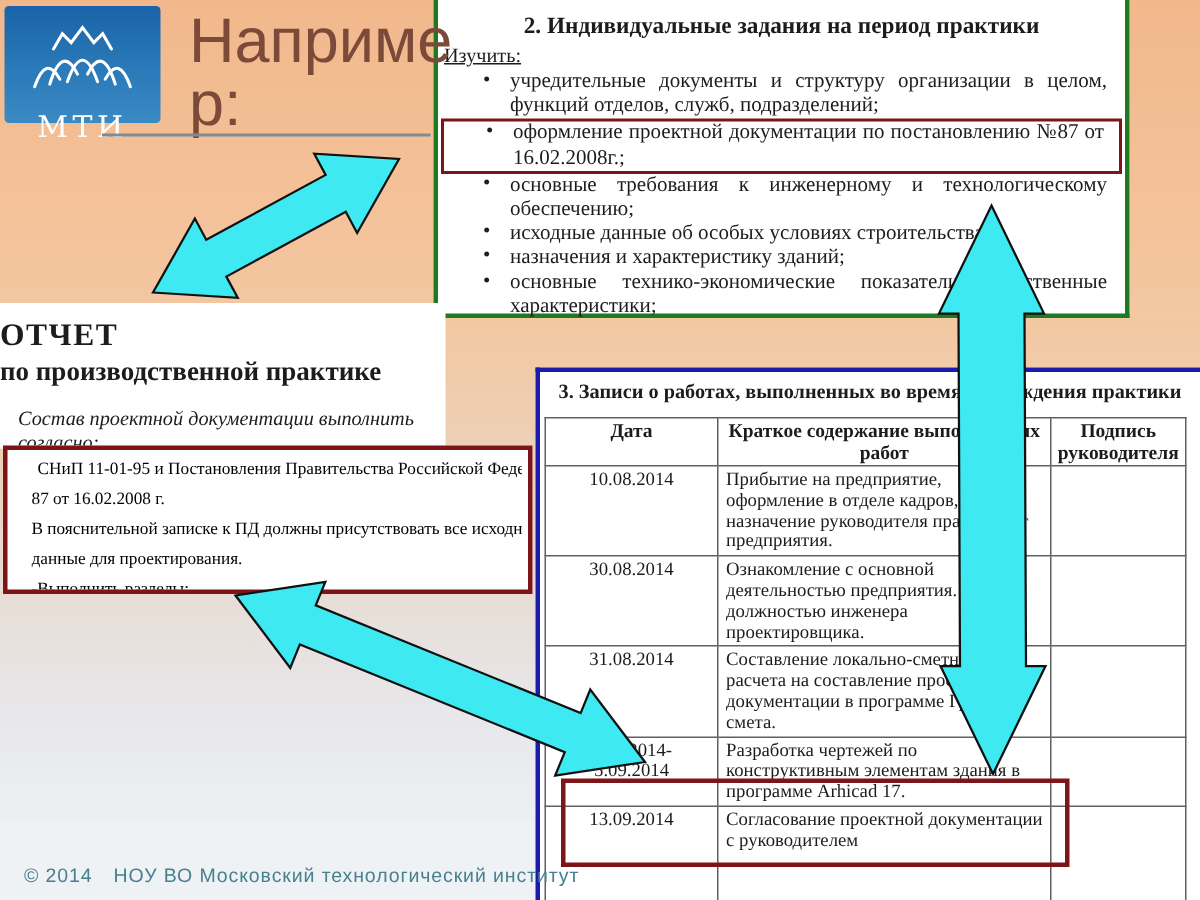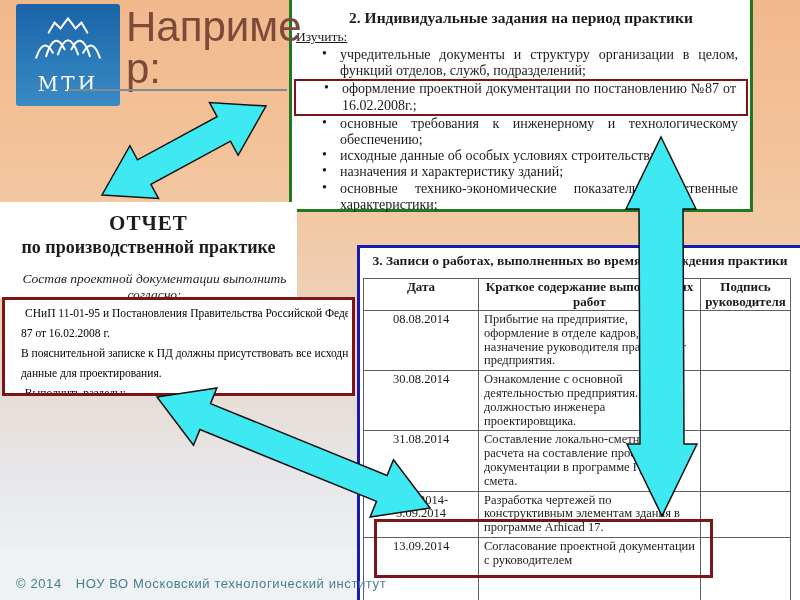--- a/index.html
+++ b/index.html
@@ -8,21 +8,21 @@
   .slide{position:absolute;inset:0;width:800px;height:600px;
        background:linear-gradient(180deg,#f1b88c 0%,#f4c198 22%,#f2c9a5 38%,
                  #ebd3bd 54%,#e7ddd6 66%,#e7e6e8 78%,#ecEFf1 90%,#eff2f4 100%);}
   
   .footer-strip{position:absolute;left:0;top:547px;width:800px;height:53px;background:#eef2f4;}
   .footer{position:absolute;left:16px;top:576px;font-size:13px;letter-spacing:.6px;
           color:#47808f;z-index:6;white-space:nowrap;}
   .footer span{margin-right:14px;}
 
   
-  .logo{position:absolute;left:16px;top:4px;width:104px;height:102px;border-radius:3px;
+  .logo{position:absolute;left:3px;top:4px;width:104px;height:78px;border-radius:3px;
         background:linear-gradient(180deg,#1a63a8 0%,#2b7ab9 55%,#3a8ac4 100%);z-index:10;}
   .logo svg{position:absolute;left:10px;top:6px;}
   .logo-text{position:absolute;left:0;right:0;top:68px;text-align:center;color:#ffffff;
         font-family:"DejaVu Serif",serif;font-size:20px;letter-spacing:3px;}
 
   
   .slide-title{position:absolute;left:126px;top:6px;width:176px;font-size:42px;
         line-height:42px;color:#7b4a39;word-break:break-all;z-index:10;}
   .title-rule{position:absolute;left:68px;top:89px;width:219px;height:2px;
         background:#7d8c94;z-index:10;}
@@ -38,21 +38,21 @@
   .d2-intro{margin:2px 0 0 4px;font-size:13.5px;text-decoration:underline;}
   .bullets{margin:2px 12px 0 26px;}
   .bullet{position:relative;padding-left:22px;text-align:justify;
           font-size:14px;line-height:16.2px;}
   .bullet::before{content:"•";position:absolute;left:4px;top:-1px;font-size:14px;}
   .bullet.hl{border:2px solid #7d1518;margin-left:-24px;padding-left:46px;
           margin-right:-10px;padding-right:10px;}
   .bullet.hl::before{left:28px;}
 
   
-  .doc-report{left:0;top:202px;width:297px;height:97px;z-index:3;text-align:center;}
+  .doc-report{left:0;top:202px;width:297px;height:97px;z-index:3;text-align:left;}
   .r-title1{padding-top:9px;font-weight:bold;font-size:21px;letter-spacing:1px;}
   .r-title2{font-weight:bold;font-size:18px;margin-top:1px;}
   .r-sub{font-style:italic;font-size:13.5px;margin-top:13px;margin-left:12px;}
   .note-box{position:absolute;left:2px;top:297px;width:353px;height:99px;z-index:3;
        background:#ffffff;border:3px solid #7d1518;box-sizing:border-box;
        font-family:"Liberation Serif",serif;font-size:11.5px;line-height:20px;
        padding:3px 4px 0 16px;overflow:hidden;}
   .note-line{white-space:nowrap;overflow:hidden;}
   .note-line.first{text-indent:4px;}
 
@@ -116,21 +116,21 @@
           <col style="width:222px">
           <col style="width:90px">
         </colgroup>
       <tbody>
           <tr style="height:30px">
         <th>Дата</th>
         <th>Краткое содержание выполняемых работ</th>
         <th>Подпись руководителя</th>
       </tr>
       <tr style="height:58px">
-        <td class="c-date">08.08.2014</td>
+        <td class="c-date">10.08.2014</td>
         <td>Прибытие на предприятие, оформление в отделе кадров, назначение руководителя практики от предприятия.</td>
         <td></td>
       </tr>
       <tr style="height:57px">
         <td class="c-date">30.08.2014</td>
         <td>Ознакомление с основной деятельностью предприятия. С должностью инженера проектировщика.</td>
         <td></td>
       </tr>
       <tr style="height:59px">
         <td class="c-date">31.08.2014</td>

